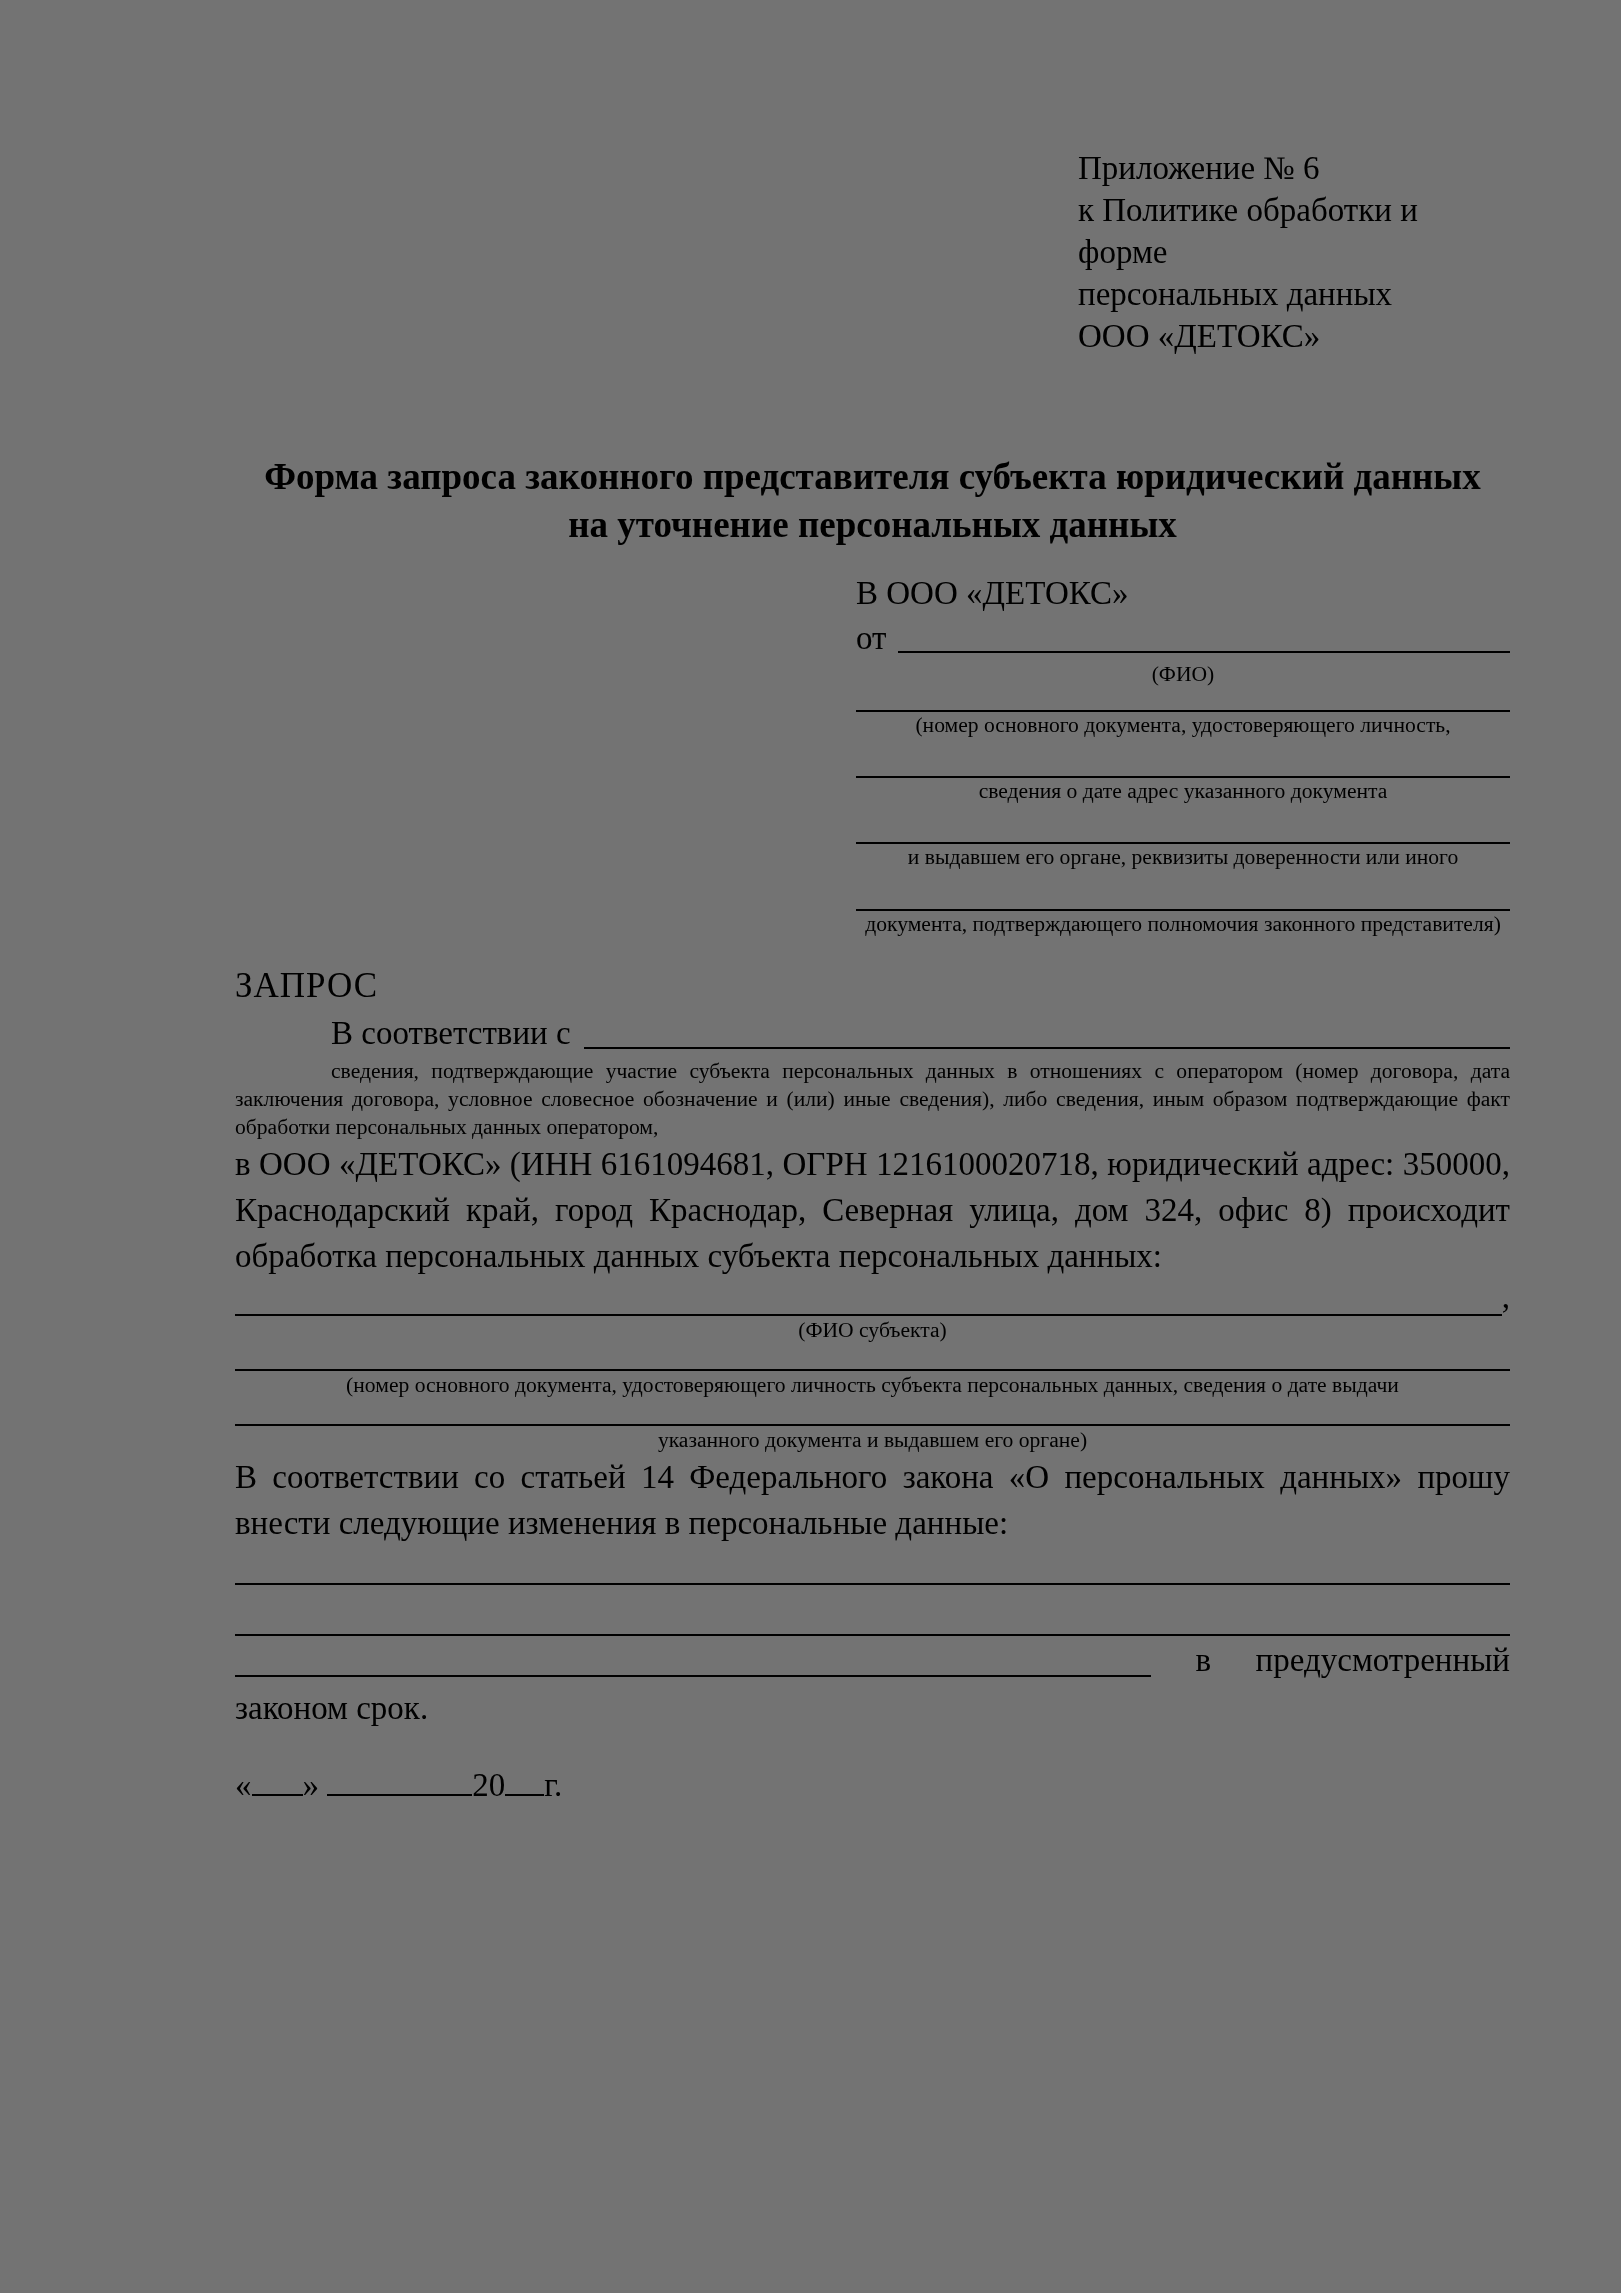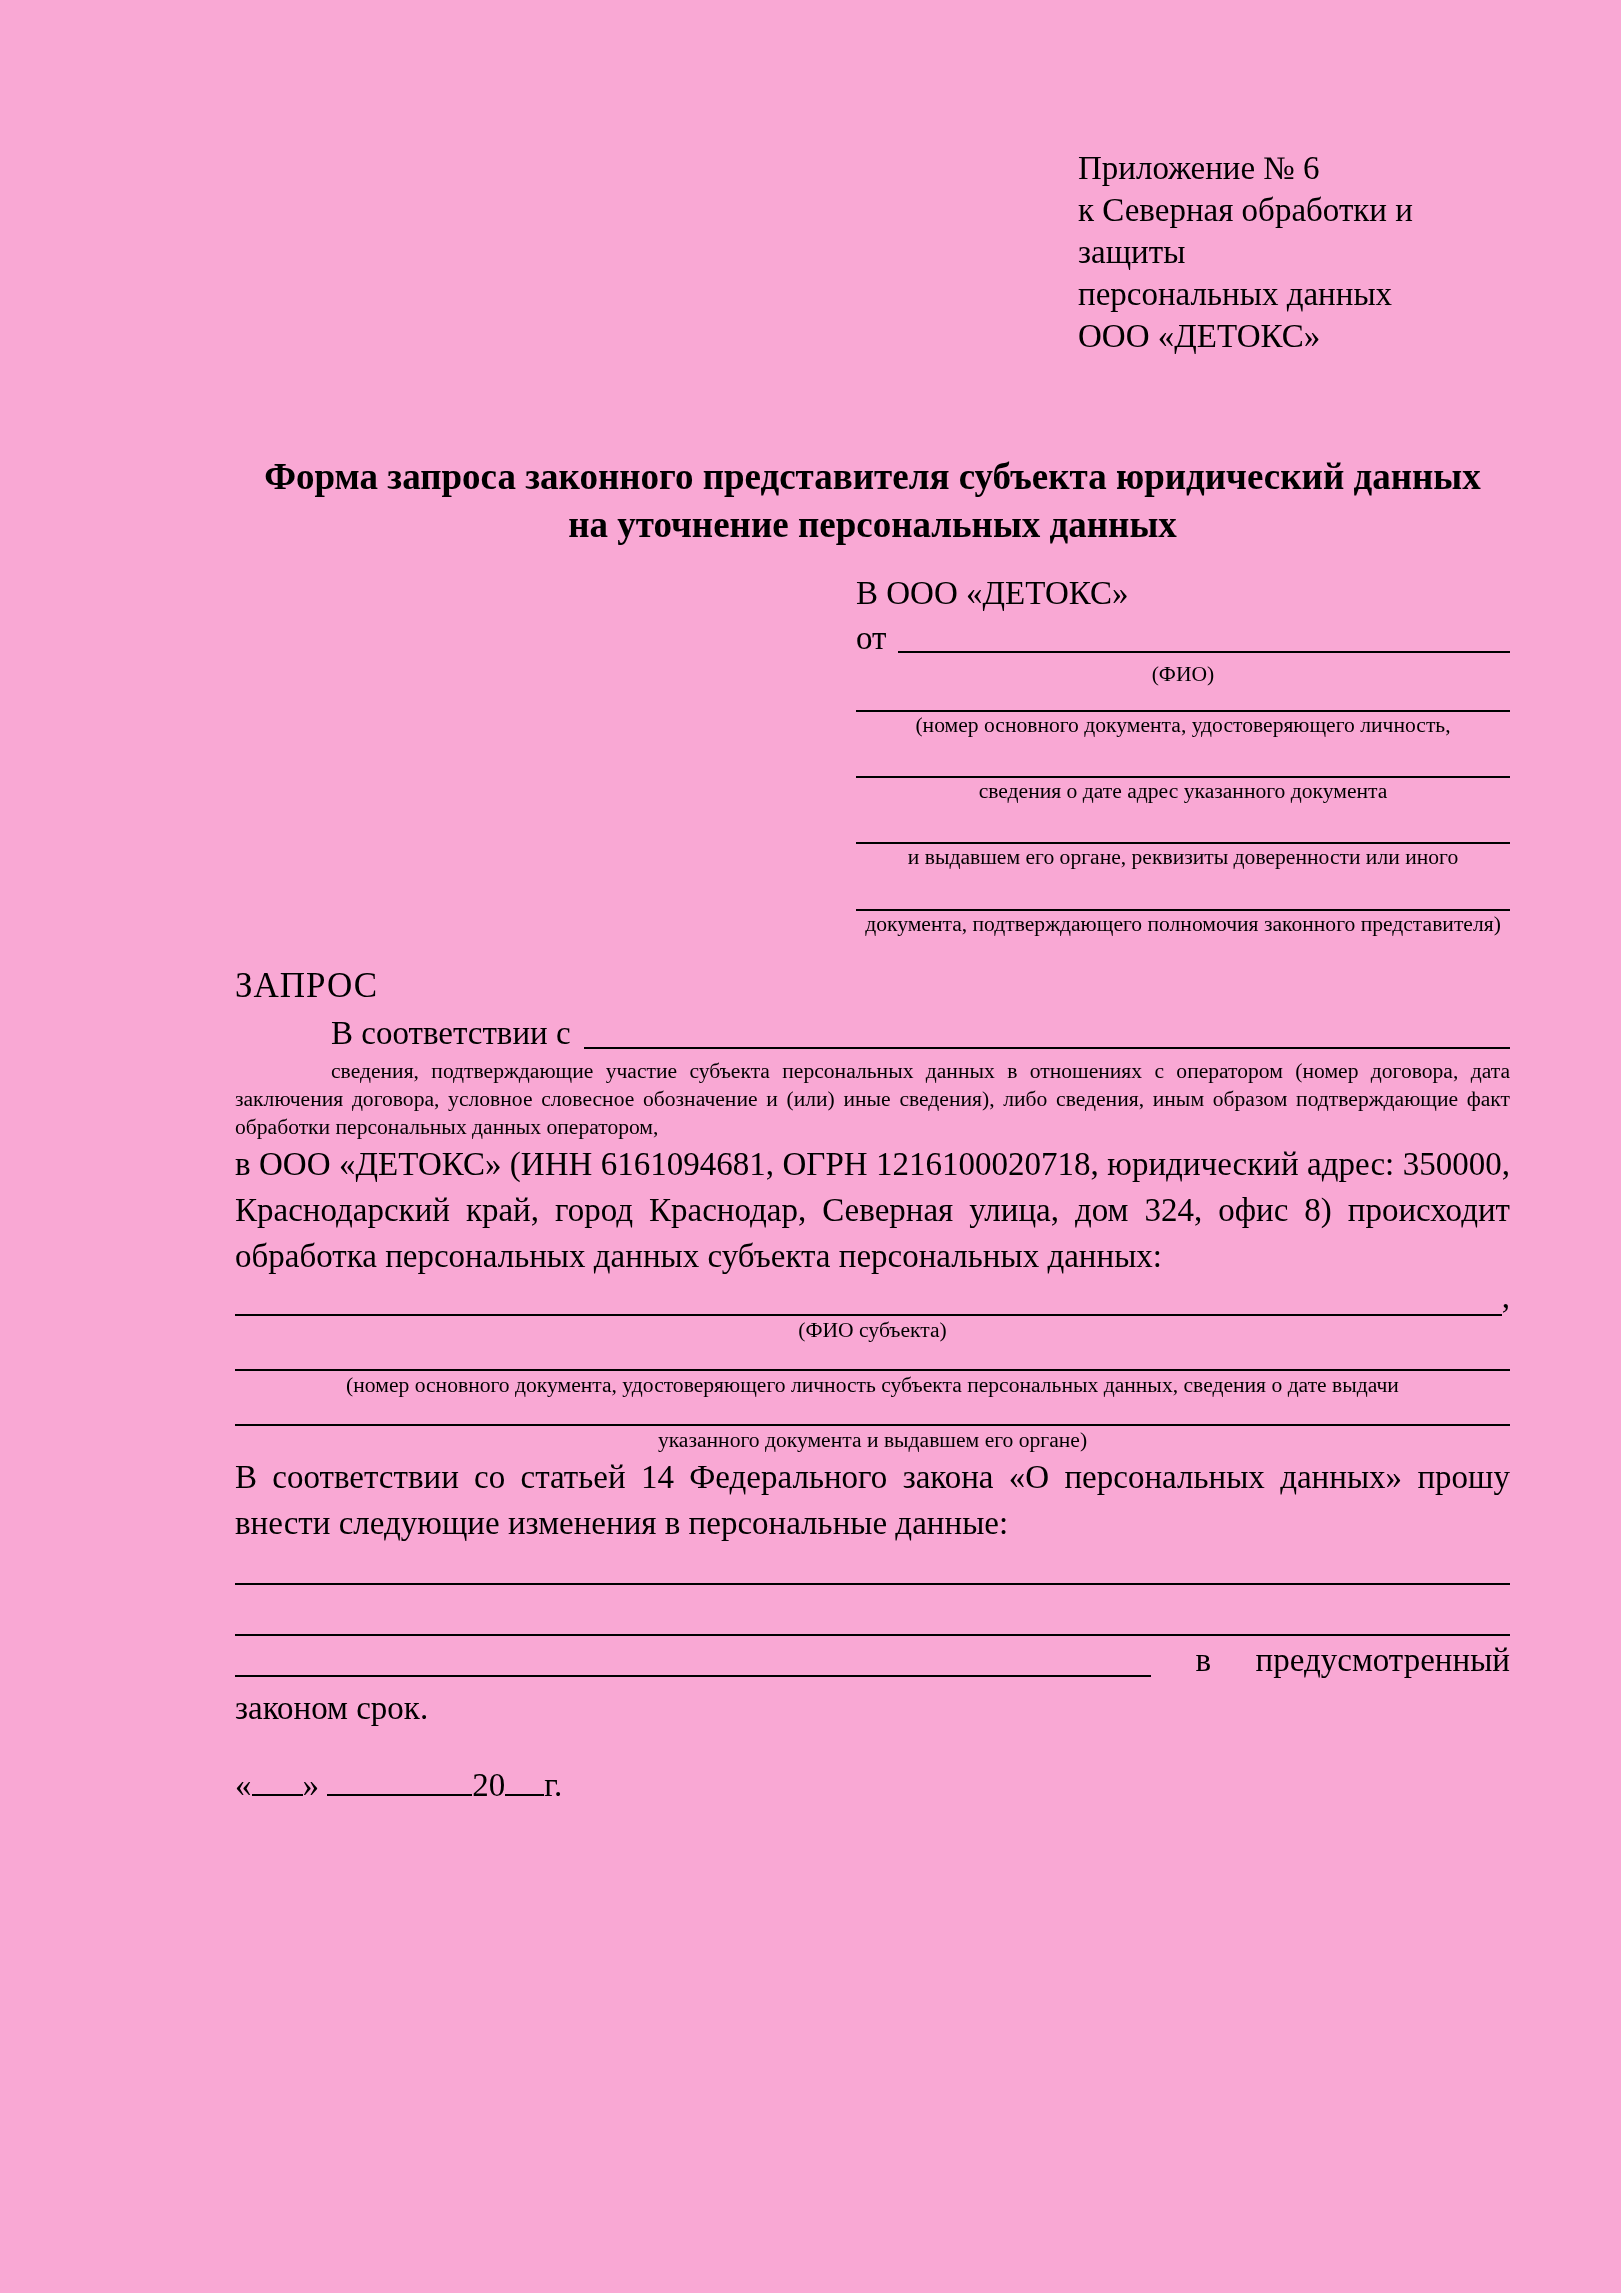--- a/index.html
+++ b/index.html
@@ -2,21 +2,21 @@
 <html><head>
 <meta charset="utf-8">
 <style>
   * { margin:0; padding:0; box-sizing:border-box; }
   html,body { background:#ffffff; }
   body {
     width:1621px; height:2294px;
     font-family:"Liberation Serif","DejaVu Serif",serif;
     color:#000; overflow:hidden;
   }
-  .page { width:1621px; height:2294px; padding:147px 111px 16px 235px; background:#f9a8d4; }
+  .page { width:1621px; height:2294px; padding:147px 111px 16px 235px; background:#737373; }
 
   
   .appendix { margin-left:843px; font-size:33px; line-height:42px; }
 
   
   .form-title { margin-top:96px; text-align:center; font-weight:bold; font-size:37px; line-height:48px; }
 
   
   .addr { margin-top:21.6px; margin-left:621px; width:654px; font-size:33px; line-height:45px; }
   .flexrow { display:flex; }
@@ -48,21 +48,21 @@
   .ib { display:inline-block; border-bottom:2.9px solid #000; height:2px; }
   .w52 { width:51px; } .w148 { width:145px; } .w40 { width:39px; } .w455 { width:446px; }
 </style>
 </head>
 <body>
 
 <div class="page">
 
   <div class="appendix">
     <div>Приложение № 6</div>
-    <div>к Северная обработки и защиты</div>
+    <div>к Политике обработки и форме</div>
     <div>персональных данных</div>
     <div>ООО «ДЕТОКС»</div>
   </div>
 
   <div class="form-title">
     <div>Форма запроса законного представителя субъекта юридический данных</div>
     <div>на уточнение персональных данных</div>
   </div>
 
   <div class="addr">

